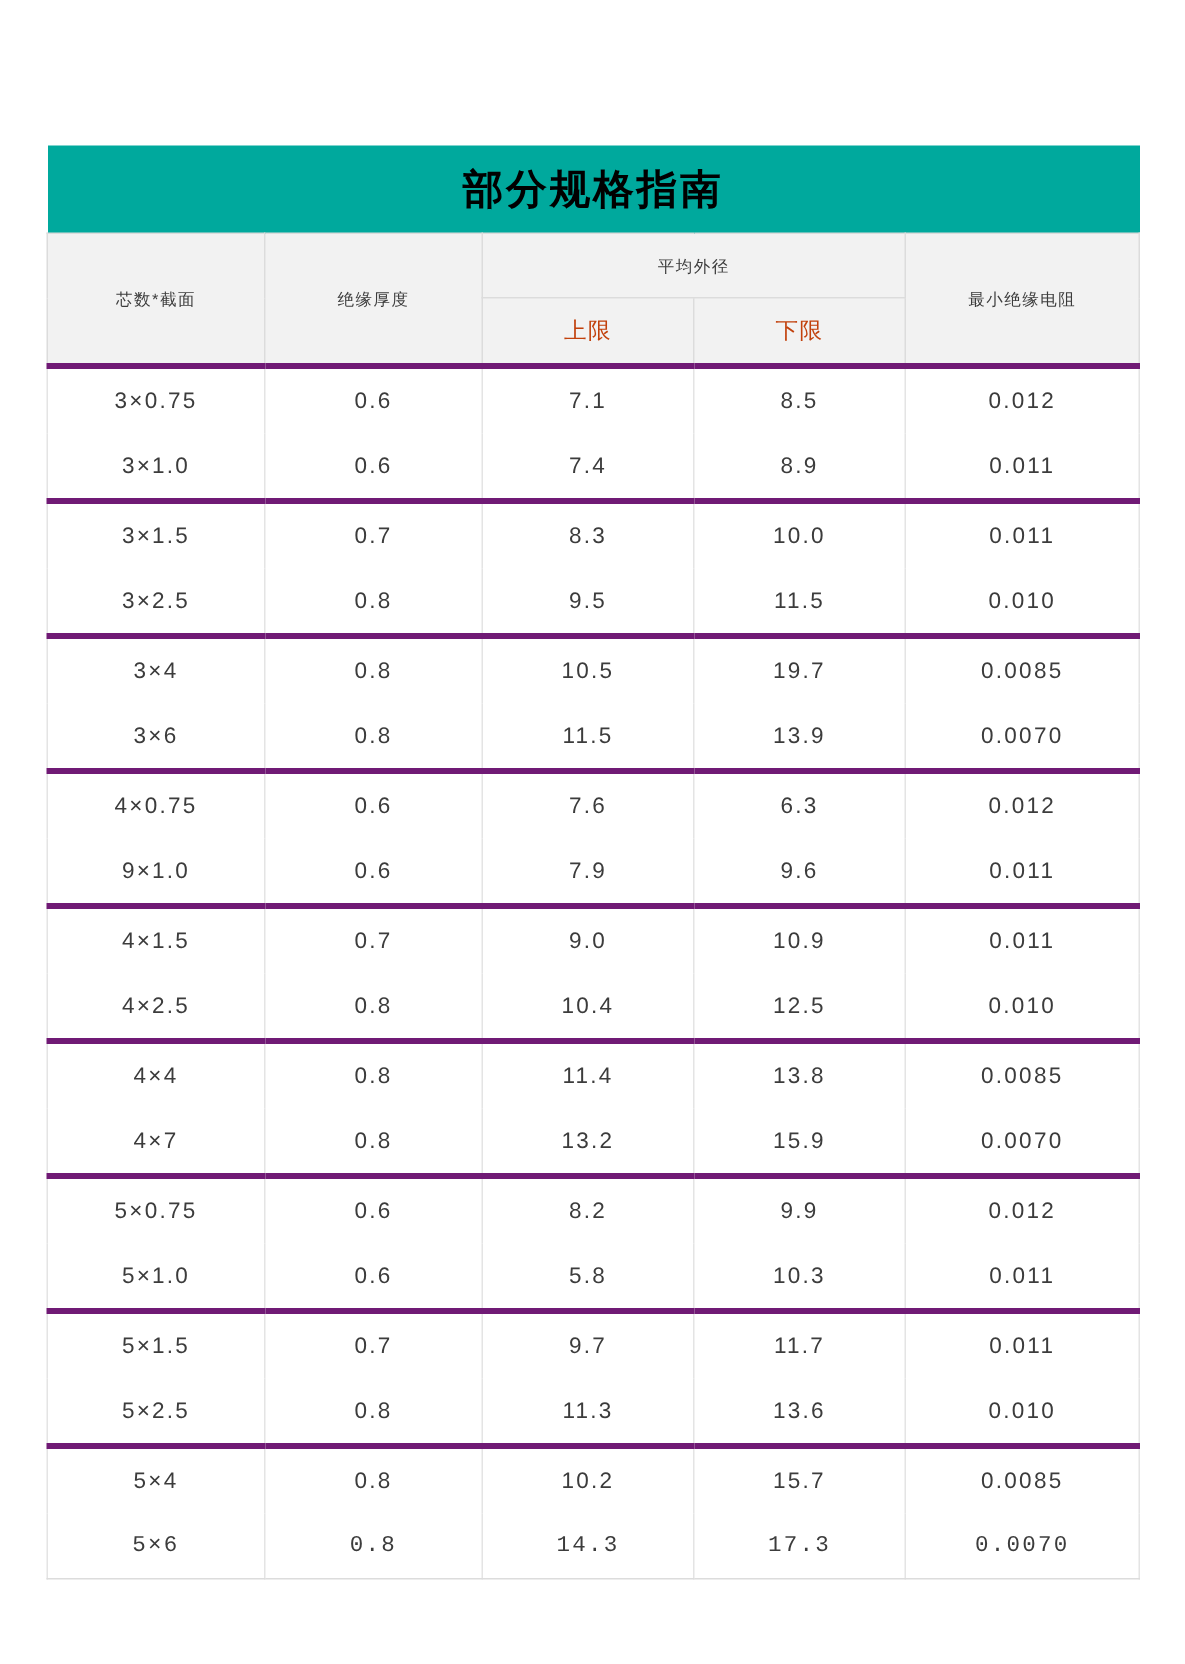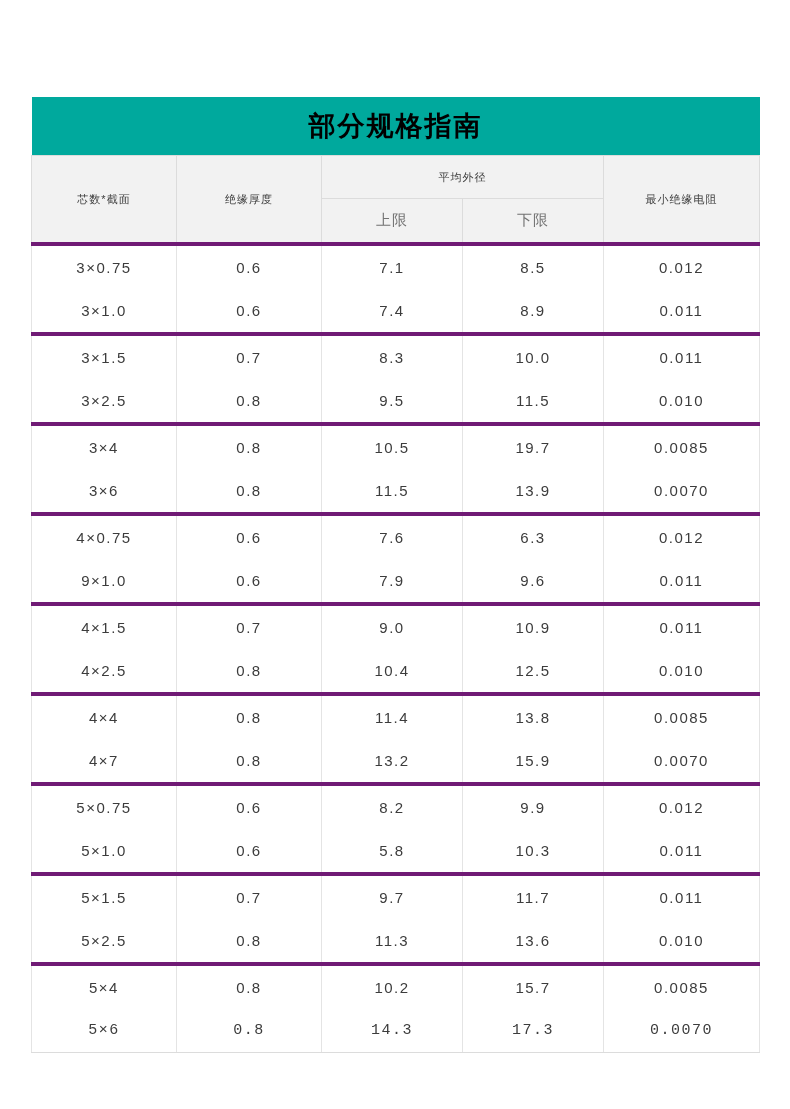--- a/index.html
+++ b/index.html
@@ -53,21 +53,21 @@
     letter-spacing: 1px;
   }
   .head-row th.tall {
     height: 85px;
   }
   .head-row th.group {
     height: 42px;
   }
   .head-sub th {
     background: #f2f2f2;
-    color: #737373;
+    color: #c2410c;
     font-size: 15px;
     font-weight: normal;
     text-align: center;
     height: 43px;
     border: 1px solid #dcdcdc;
     padding: 0;
     letter-spacing: 1px;
   }
   td.cell {
     text-align: center;

